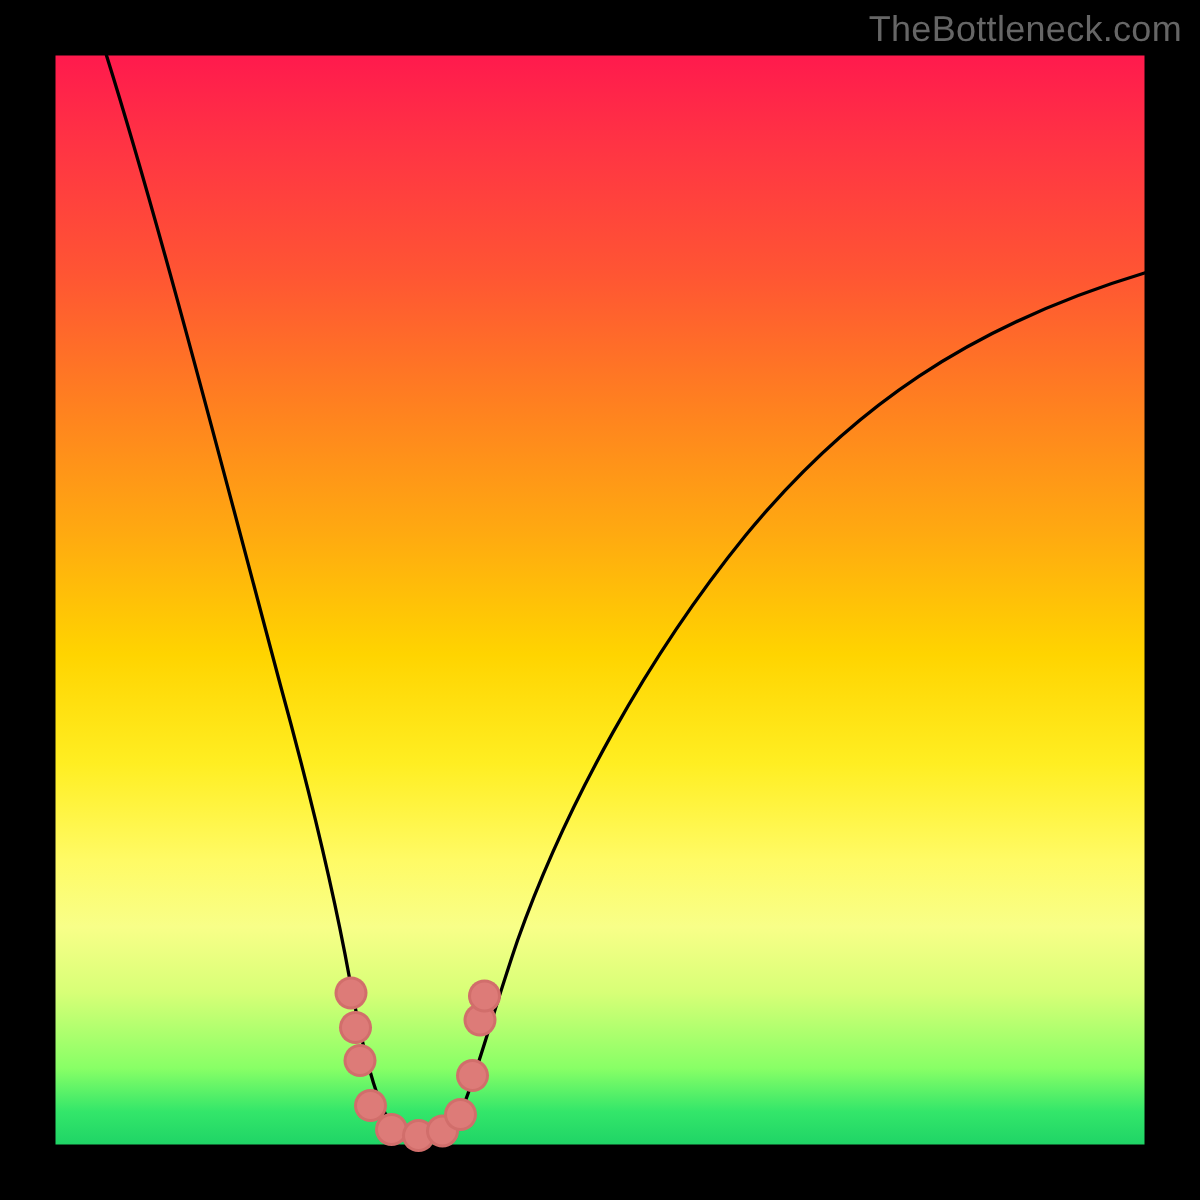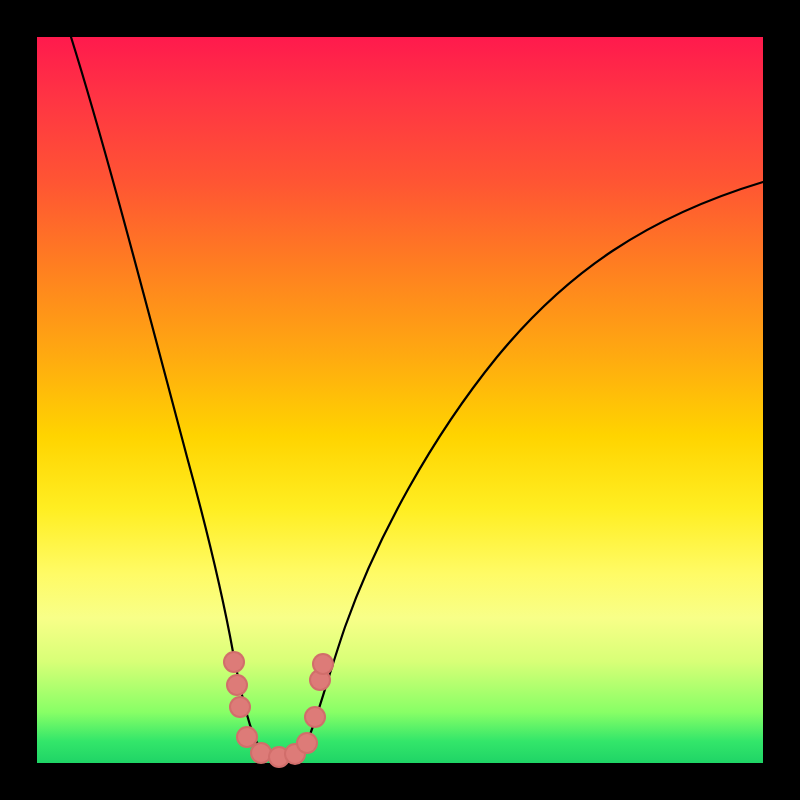--- a/index.html
+++ b/index.html
@@ -71,20 +71,21 @@
     fill: #dd7b78;
   }
   .dot-stroke {
     fill: #d16e6b;
   }
 </style>
 </head>
 <body>
 
 <div class="frame">
+  <div class="watermark">TheBottleneck.com</div>
 
   <div class="plot-area">
     <svg class="curves" viewBox="0 0 726 726">
 
       <path class="curve" d="M 34 0
                C 70 115, 110 270, 150 420
                C 172 500, 186 560, 196 615
                C 203 652, 209 680, 218 702
                C 224 714, 232 723, 244 724
                C 256 725, 265 716, 272 700

